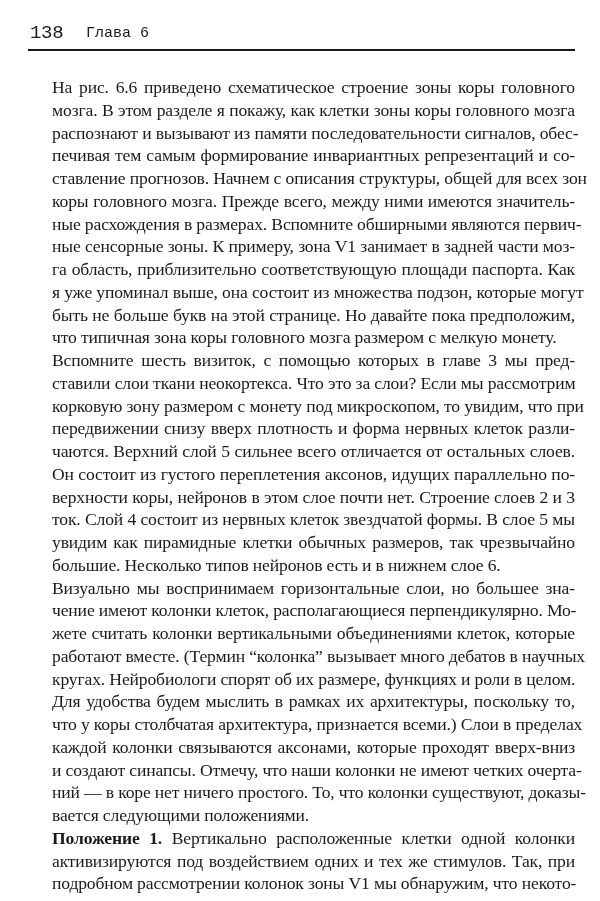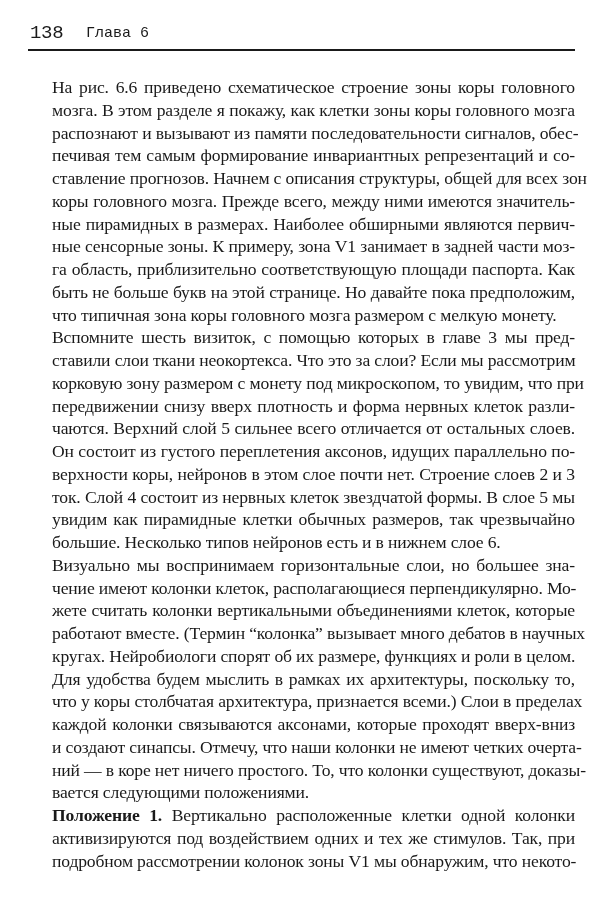--- a/index.html
+++ b/index.html
@@ -29,23 +29,24 @@
   <div class="rule"></div>
 
   <div class="body-text">
     <p class="para">
       <span class="line">На рис. 6.6 приведено схематическое строение зоны коры головного</span>
       <span class="line">мозга. В этом разделе я покажу, как клетки зоны коры головного мозга</span>
       <span class="line">распознают и вызывают из памяти последовательности сигналов, обес-</span>
       <span class="line">печивая тем самым формирование инвариантных репрезентаций и со-</span>
       <span class="line">ставление прогнозов. Начнем с описания структуры, общей для всех зон</span>
       <span class="line">коры головного мозга. Прежде всего, между ними имеются значитель-</span>
-      <span class="line">ные пирамидных в размерах. Наиболее обширными являются первич-</span>
+      <span class="line">ные расхождения в размерах. Вспомните обширными являются первич-</span>
       <span class="line">ные сенсорные зоны. К примеру, зона V1 занимает в задней части моз-</span>
       <span class="line">га область, приблизительно соответствующую площади паспорта. Как</span>
+      <span class="line">я уже упоминал выше, она состоит из множества подзон, которые могут</span>
       <span class="line">быть не больше букв на этой странице. Но давайте пока предположим,</span>
       <span class="line last">что типичная зона коры головного мозга размером с мелкую монету.</span>
     </p>
     <p class="para">
       <span class="line">Вспомните шесть визиток, с помощью которых в главе 3 мы пред-</span>
       <span class="line">ставили слои ткани неокортекса. Что это за слои? Если мы рассмотрим</span>
       <span class="line">корковую зону размером с монету под микроскопом, то увидим, что при</span>
       <span class="line">передвижении снизу вверх плотность и форма нервных клеток разли-</span>
       <span class="line">чаются. Верхний слой 5 сильнее всего отличается от остальных слоев.</span>
       <span class="line">Он состоит из густого переплетения аксонов, идущих параллельно по-</span>

